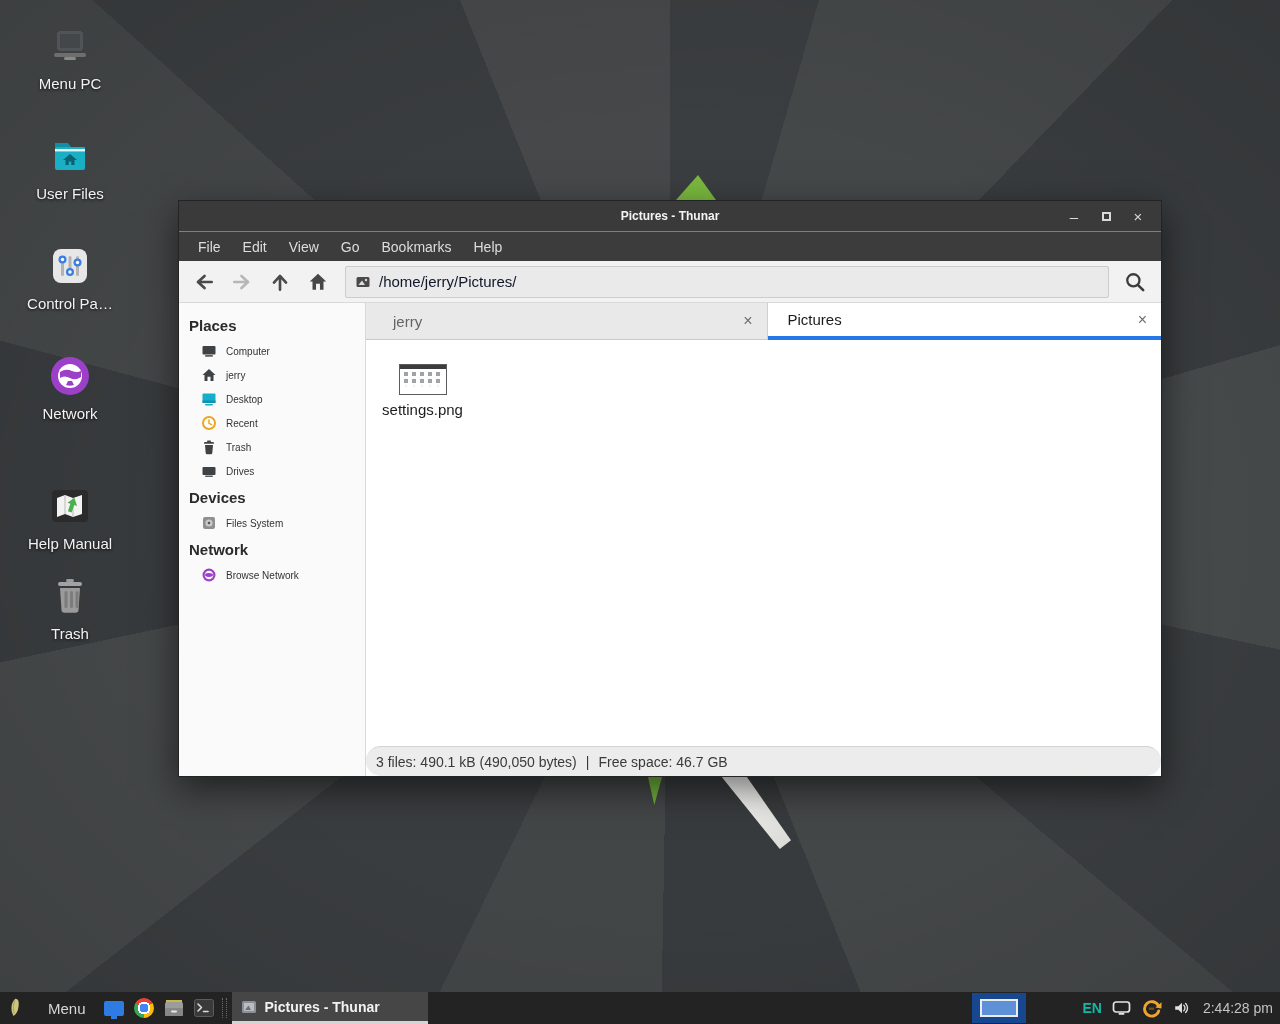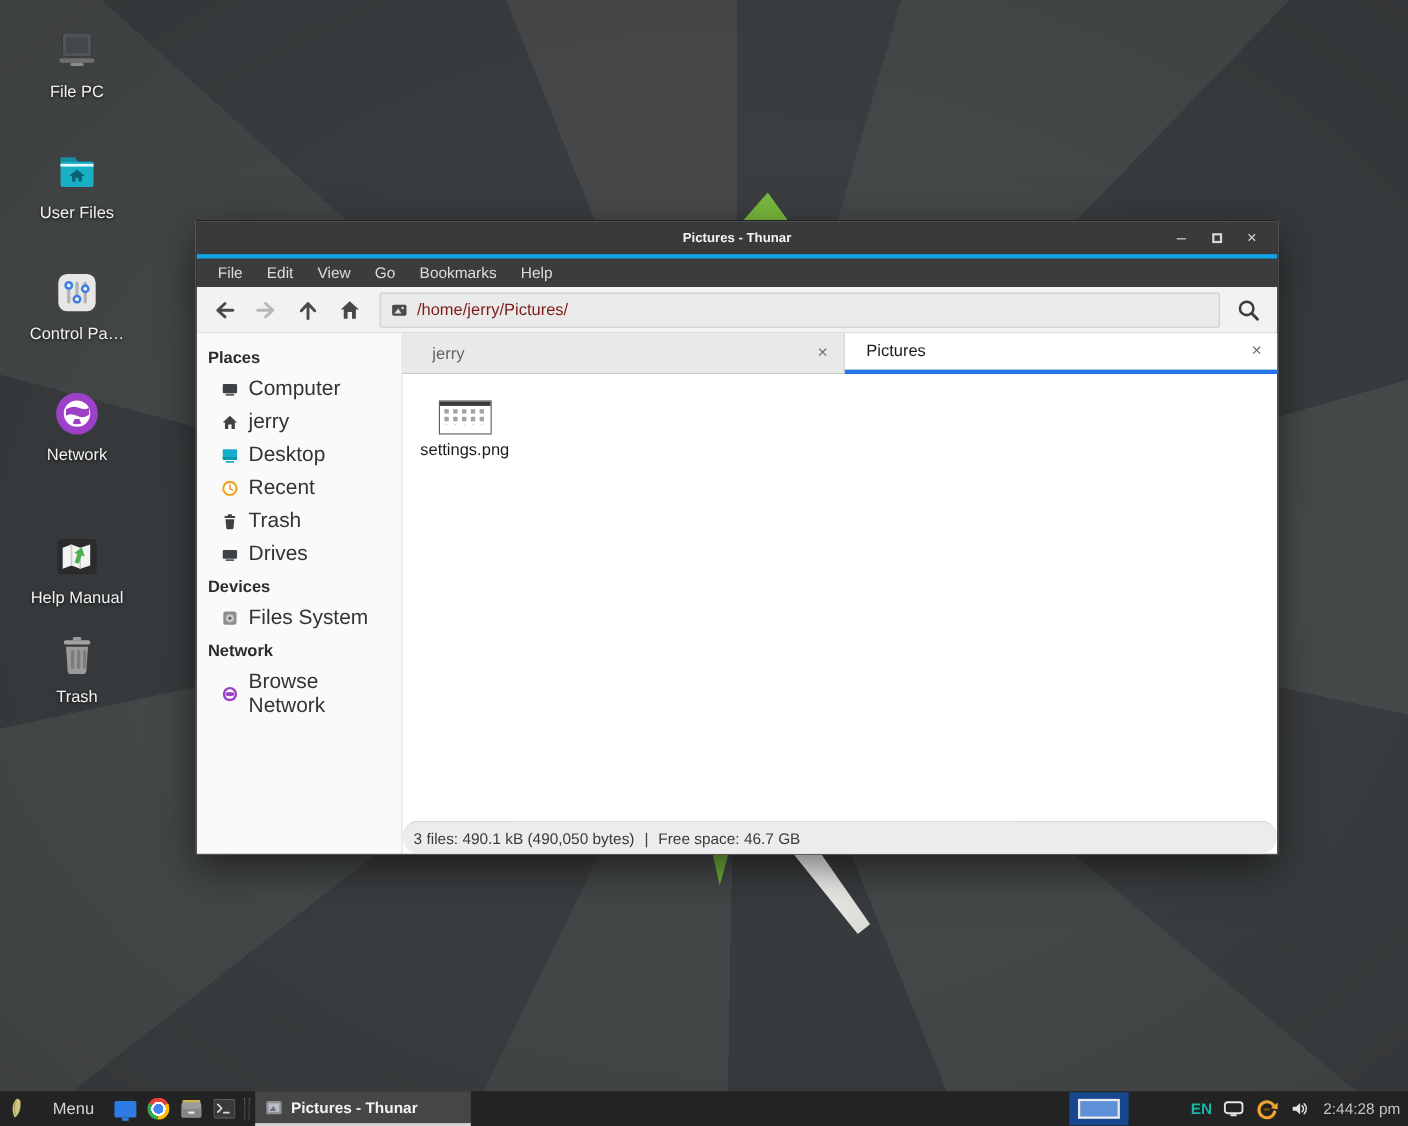--- a/index.html
+++ b/index.html
@@ -37,40 +37,40 @@
     border:1px solid #242424; box-shadow:0 12px 34px rgba(0,0,0,.55); z-index:5; }
   .titlebar { height:30px; background:#3a3a3a; position:relative; flex:none;
     display:flex; align-items:center; }
   .titlebar .wtitle { position:absolute; left:0; right:0; text-align:center;
     color:#f4f4f4; font-size:12px; font-weight:bold; }
   .wcontrols { margin-left:auto; display:flex; align-items:center; gap:14px;
     padding-right:14px; z-index:1; }
   .wbtn { width:18px; height:18px; display:flex; align-items:center; justify-content:center;
     color:#d9d9d9; font-size:15px; cursor:default; }
   .maxbox { width:9px; height:9px; border:2px solid #d9d9d9; }
-  .menubar { height:30px; background:#3c3c3c; border-top:4px solid #0ea5e9; flex:none;
+  .menubar { height:30px; background:#3c3c3c; border-top:1px solid #0ea5e9; flex:none;
     display:flex; align-items:center; padding-left:8px; }
   .menuitem { padding:0 11px; font-size:14px; color:#dddddd; line-height:30px; }
 
   .toolbar { height:42px; background:#f2f2f2; border-bottom:1px solid #d9d9d9; flex:none;
     display:flex; align-items:center; padding:0 6px; }
   .navbtn { width:38px; height:34px; display:flex; align-items:center; justify-content:center;
     border-radius:2px; }
   .pathbar { flex:1; height:32px; margin:0 6px 0 8px; background:#eaeaea;
     border:1px solid #cccccc; border-radius:2px; display:flex; align-items:center;
     padding:0 9px; gap:8px; }
-  .pathtext { font-size:15px; color:#7f1d1d; }
+  .pathtext { font-size:15px; color:#0f172a; }
   .searchbtn { width:40px; height:34px; display:flex; align-items:center; justify-content:center; }
 
   .content { flex:1; display:flex; min-height:0; }
   .sidebar { width:187px; flex:none; background:#fafafa; border-right:1px solid #d9d9d9;
     padding-top:8px; overflow:hidden; }
   .shead { font-size:15px; font-weight:bold; color:#2b2b2b; padding:6px 10px 5px 10px; }
   .sitem { display:flex; align-items:center; gap:9px; padding:4px 8px 4px 22px;
-    font-size:19px; color:#333; }
+    font-size:10px; color:#333; }
   .sitem svg { flex:none; }
 
   .main { flex:1; display:flex; flex-direction:column; min-width:0; background:#fff; }
   .tabbar { height:37px; flex:none; display:flex; background:#e4e4e4; }
   .tab { flex:1; display:flex; align-items:center; font-size:15px; min-width:0; }
   .tab.inactive { background:#e9e9e9; color:#646464;
     border-bottom:1px solid #c9c9c9; border-right:1px solid #cfcfcf; padding:0 14px 0 27px; }
   .tab.active { background:#ffffff; color:#1a1a1a;
     border-bottom:4px solid #2677e8; padding:0 14px 0 20px; }
   .tab .tclose { margin-left:auto; color:#6e6e6e; font-size:16px; line-height:1; }
@@ -140,21 +140,21 @@
   <div class="dicon" style="top:24px">
     <div class="ic">
       <svg width="44" height="44" viewBox="0 0 44 44">
         <rect x="9" y="7" width="26" height="20" rx="2" fill="#52555"></rect>
         <rect x="9" y="7" width="26" height="20" rx="2" fill="#515456"></rect>
         <rect x="12" y="10" width="20" height="14" fill="#44474a"></rect>
         <rect x="6" y="29" width="32" height="4" rx="2" fill="#6e6e6e"></rect>
         <rect x="16" y="33" width="12" height="3" rx="1.5" fill="#8a8a8a"></rect>
       </svg>
     </div>
-    <div class="lbl">File PC</div>
+    <div class="lbl">Menu PC</div>
   </div>
 
   <div class="dicon" style="top:134px">
     <div class="ic">
       <svg width="44" height="44" viewBox="0 0 44 44">
         <path d="M7 9 h13 l3 4 h14 v2 H7 Z" fill="#128fa3"></path>
         <rect x="7" y="13" width="30" height="23" rx="2" fill="#19b0c6"></rect>
         <rect x="7" y="15" width="30" height="2.4" fill="#e8fbff"></rect>
         <path d="M22 20 l7 6 h-2.5 v5 h-3.2 v-3.4 h-2.6 v3.4 h-3.2 v-5 H15 Z" fill="#0b6272"></path>
       </svg>

